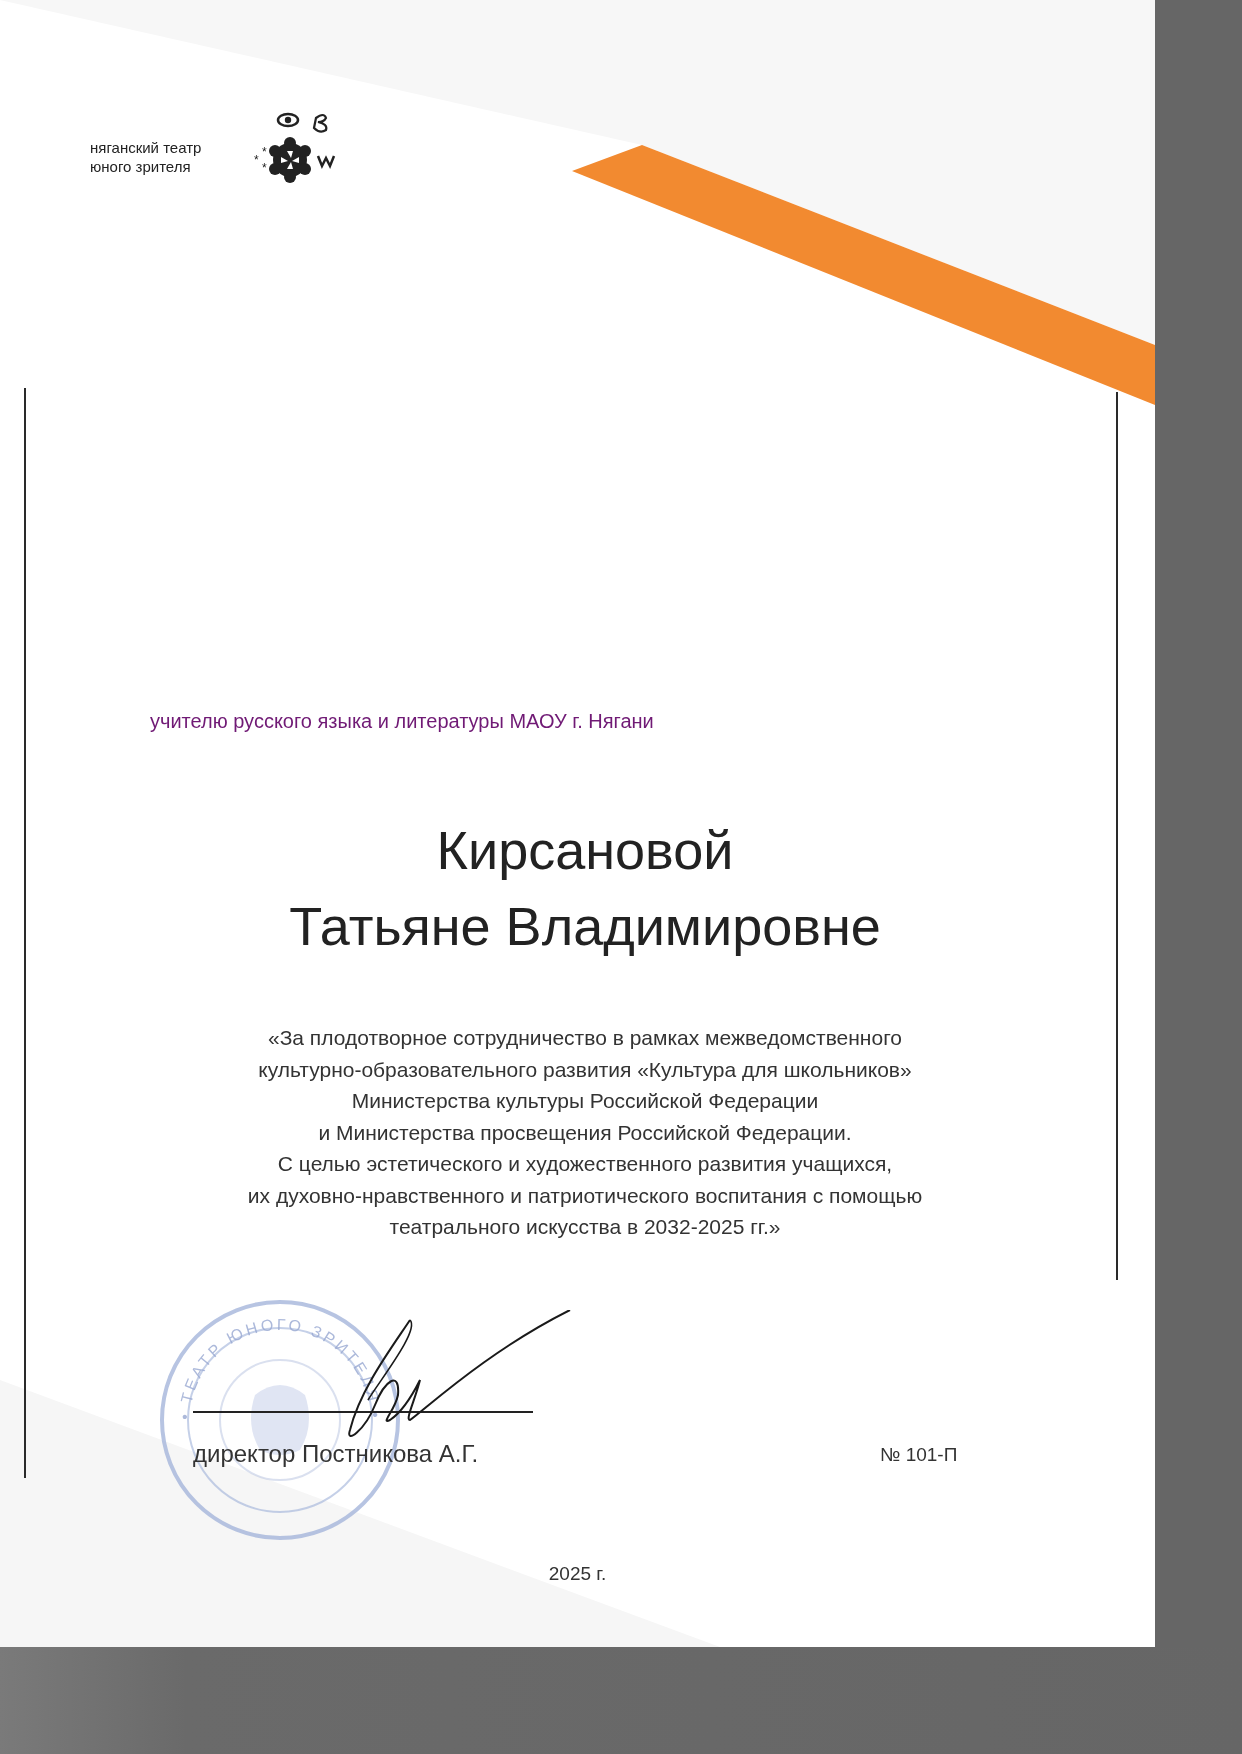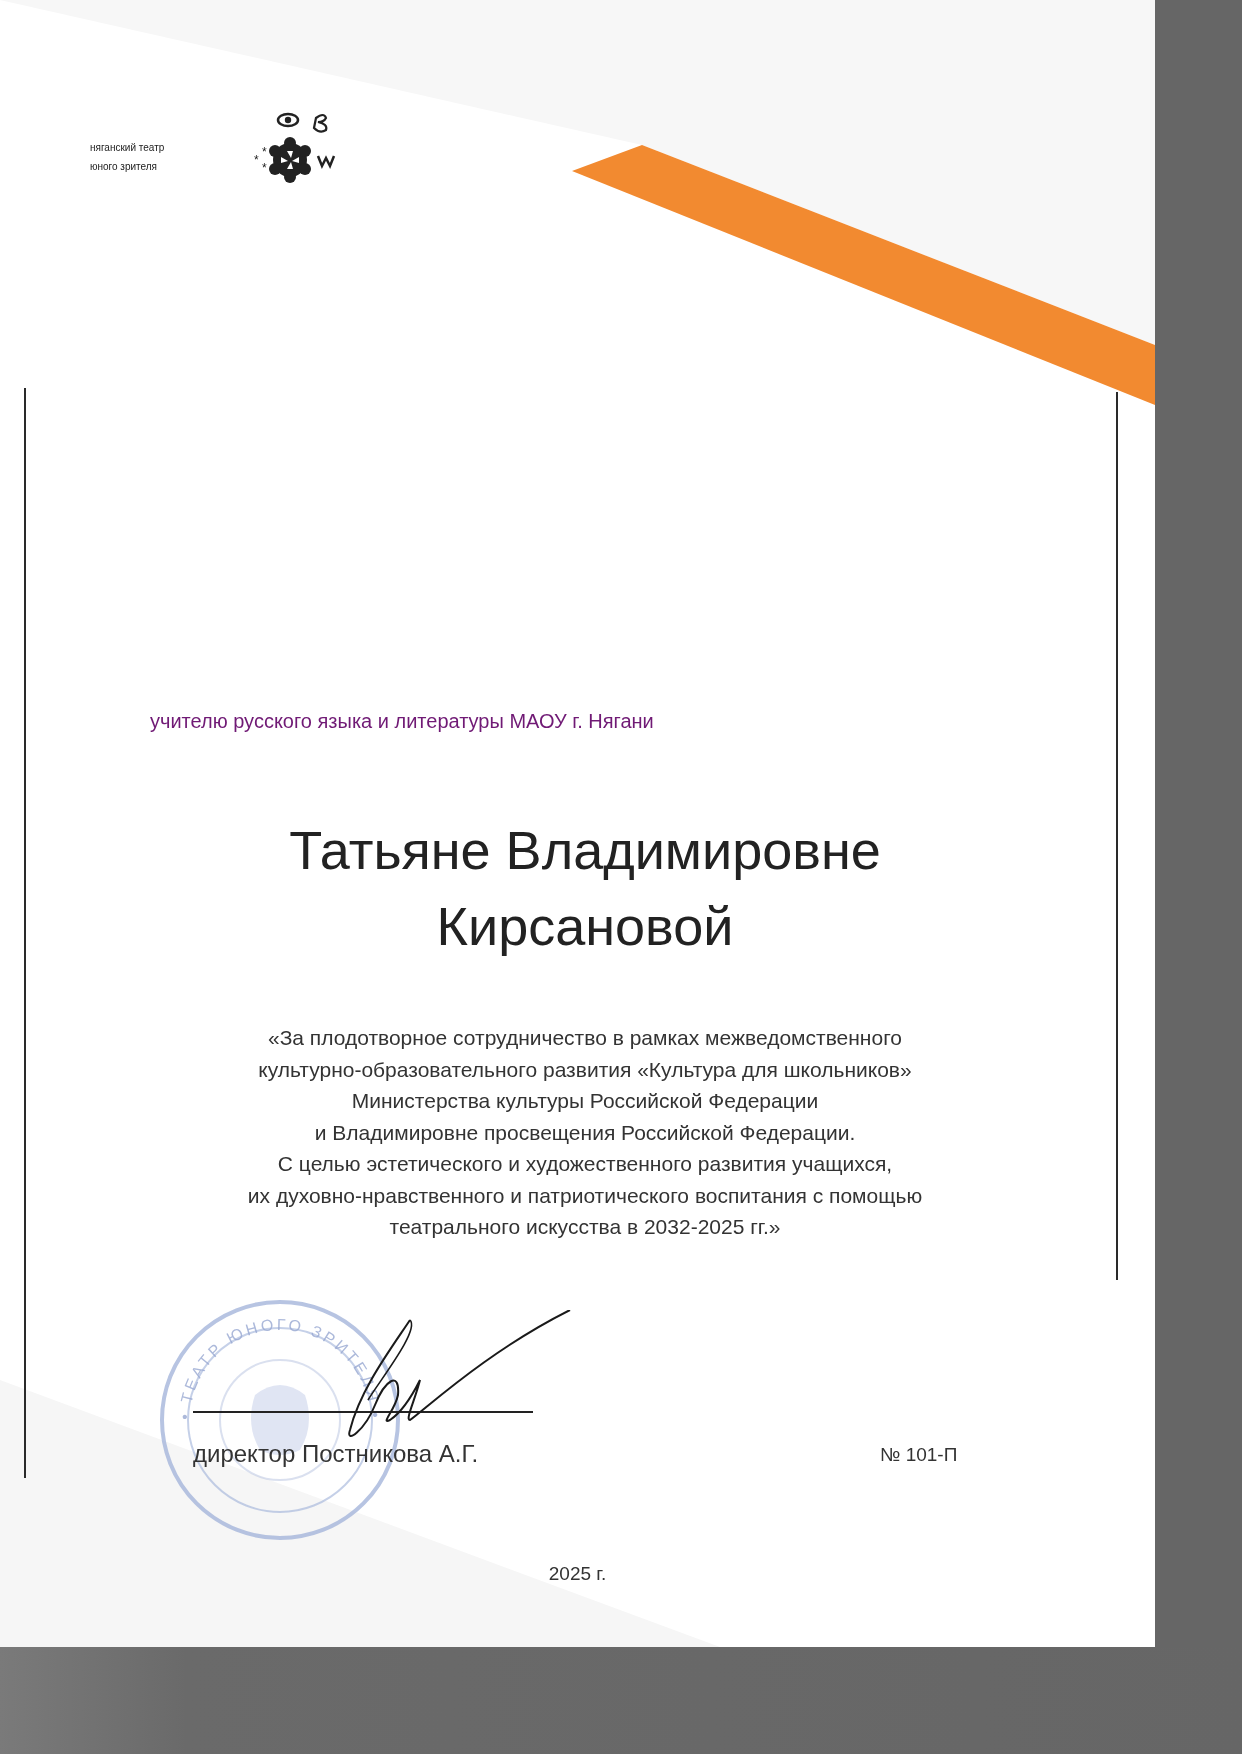--- a/index.html
+++ b/index.html
@@ -14,21 +14,21 @@
       background: #ffffff; overflow: hidden;
     }
     .scan-bottom {
       position: absolute; left: 0; top: 1647px; width: 1242px; height: 107px;
       background: linear-gradient(90deg, #7a7a7a 0%, #6a6a6a 15%, #666 100%);
     }
     .bg-shapes { position: absolute; left: 0; top: 0; }
     .frame-line { position: absolute; background: #2a2a2a; width: 2px; }
     .logo { position: absolute; left: 90px; top: 108px; width: 270px; height: 80px; }
     .logo-text {
-      position: absolute; left: 0; top: 30px; font-size: 10px; line-height: 19px; color: #222;
+      position: absolute; left: 0; top: 30px; font-size: 15px; line-height: 19px; color: #222;
     }
     .logo-mark { position: absolute; left: 150px; top: 0; }
     .title {
       position: absolute; left: 0; top: 530px; width: 1155px; text-align: center;
       font-family: "DejaVu Sans", sans-serif; font-weight: bold;
       font-size: 80px; letter-spacing: 1px; color: #222;
     }
     .recipient-role {
       position: absolute; left: 150px; top: 706px; width: 870px; 
       font-size: 20px; line-height: 30px; color: #701a75;
@@ -104,29 +104,29 @@
       <path d="M78 48 l4 10 l4 -8 l4 8 l4 -10" fill="none" stroke="#222" stroke-width="2.5"></path>
     </svg>
   </div>
 
 
   <div class="recipient-role">
     <div>учителю русского языка и литературы МАОУ г. Нягани</div>
   </div>
 
   <div class="recipient-name">
+    <div>Кирсановой</div>
     <div>Татьяне Владимировне</div>
-    <div>Кирсановой</div>
   </div>
 
   <div class="citation">
     <div>«За плодотворное сотрудничество в рамках межведомственного</div>
     <div>культурно-образовательного развития «Культура для школьников»</div>
     <div>Министерства культуры Российской Федерации</div>
-    <div>и Владимировне просвещения Российской Федерации.</div>
+    <div>и Министерства просвещения Российской Федерации.</div>
     <div>С целью эстетического и художественного развития учащихся,</div>
     <div>их духовно-нравственного и патриотического воспитания с помощью</div>
     <div>театрального искусства в 2032-2025 гг.»</div>
   </div>
 
   <svg class="stamp" width="260" height="260" viewBox="0 0 260 260">
     <circle cx="130" cy="130" r="118" fill="none" stroke="#9fb0d8" stroke-width="4" opacity="0.75"></circle>
     <circle cx="130" cy="130" r="92" fill="none" stroke="#9fb0d8" stroke-width="2" opacity="0.6"></circle>
     <circle cx="130" cy="130" r="60" fill="none" stroke="#b5c2e0" stroke-width="2" opacity="0.5"></circle>
     <path d="M105 105 q25 -20 50 0 q10 30 -5 55 q-20 10 -40 0 q-15 -25 -5 -55 z" fill="#c6d0ea" opacity="0.55"></path>

